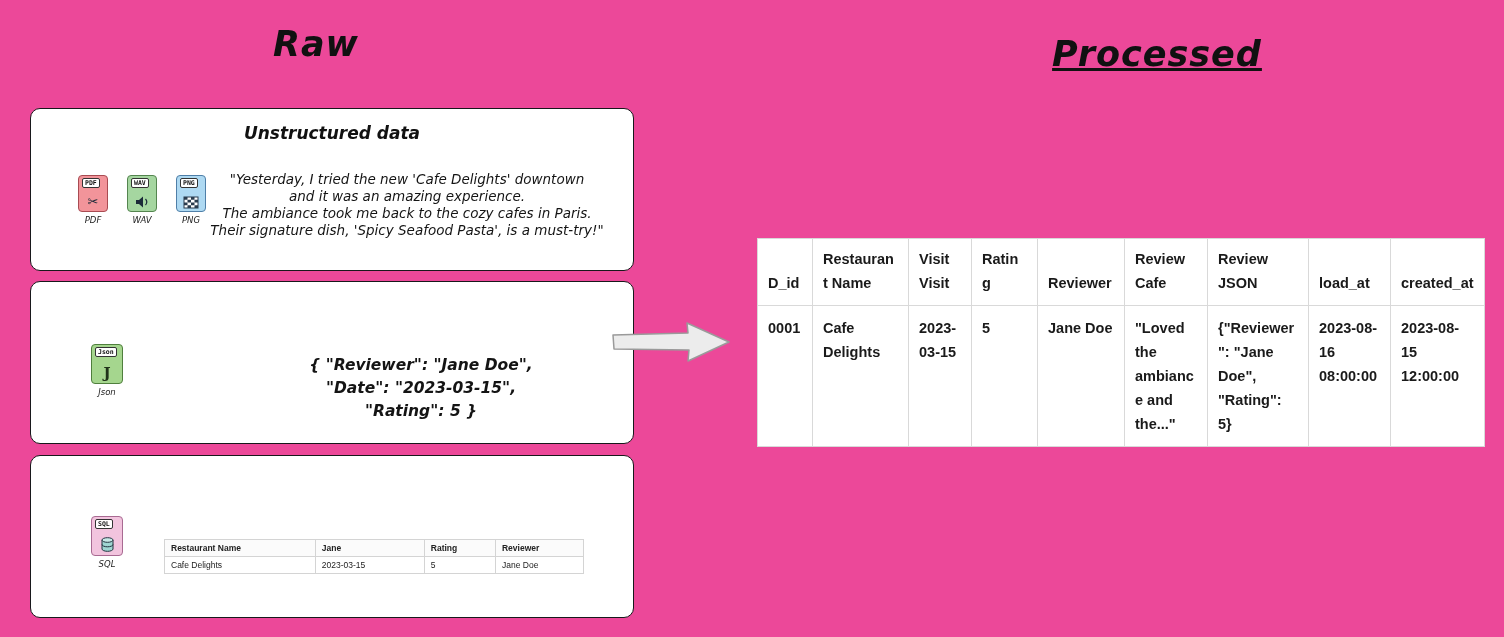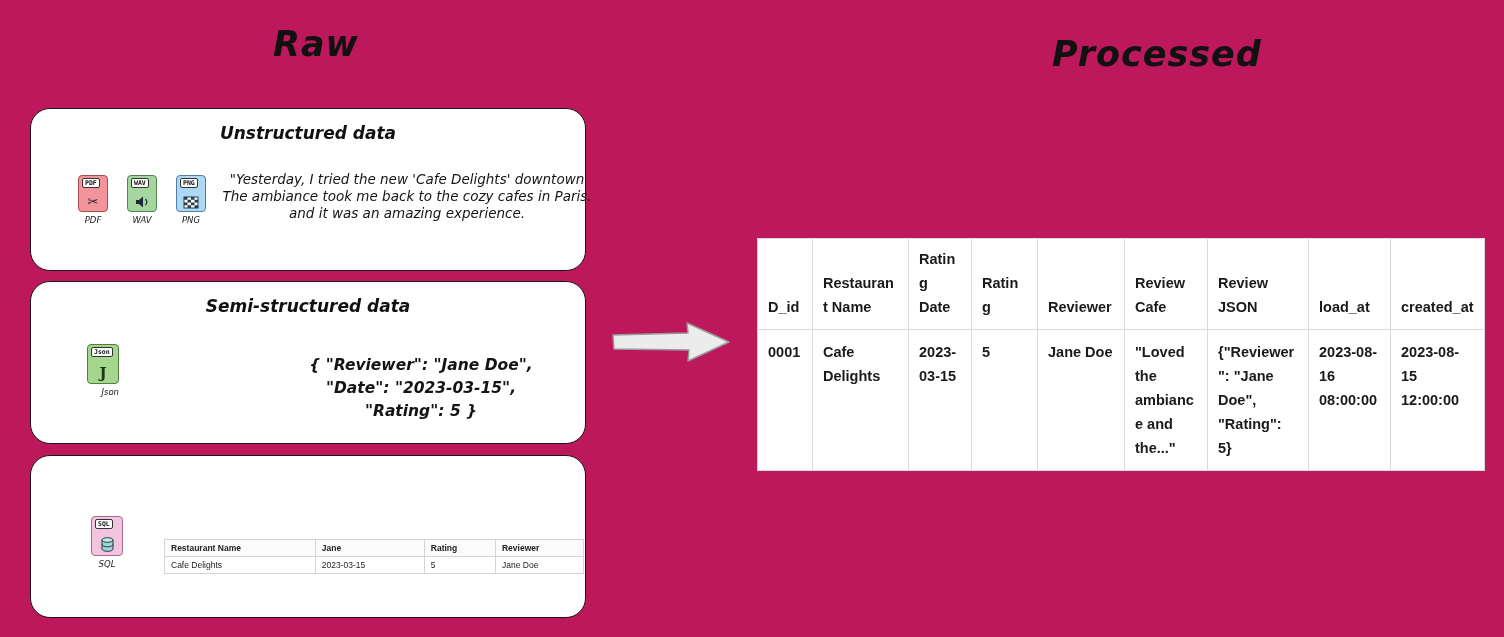--- a/index.html
+++ b/index.html
@@ -1,47 +1,47 @@
 <!DOCTYPE html>
 <html><head>
 <meta charset="utf-8">
 <style>
   * { margin: 0; padding: 0; box-sizing: border-box; }
   html, body { background: #ffffff; }
   .canvas {
     position: relative;
     width: 1504px;
     height: 637px;
-    background: #be185d;
+    background: #ec4899;
     overflow: hidden;
     font-family: "Liberation Sans", sans-serif;
     color: #1a1a1a;
   }
   .hand { font-family: "DejaVu Sans", sans-serif; font-style: italic; }
 
   
   .section-title {
     position: absolute;
     text-align: center;
     font-size: 35px;
     font-weight: 700;
     letter-spacing: 1px;
     color: #111;
   }
   .raw-title { left: 236px; top: 24px; width: 160px; }
-  .processed-title { left: 1007px; top: 34px; width: 300px; }
+  .processed-title { left: 1007px; top: 34px; width: 300px; text-decoration: underline; }
 
   
   .box {
     position: absolute;
     left: 30px;
-    width: 556px;
+    width: 604px;
     height: 163px;
     border: 1.6px solid #18181b;
-    border-radius: 20px;
+    border-radius: 10px;
     background: #ffffff;
   }
   .box-unstructured { top: 108px; }
   .box-semi { top: 281px; }
   .box-structured { top: 455px; }
   .box-title {
     margin-top: 14px;
     text-align: center;
     font-size: 17px;
     font-weight: 700;
@@ -103,21 +103,21 @@
     top: 62px;
     width: 396px;
     text-align: center;
     font-size: 13.5px;
     font-weight: 500;
     line-height: 17px;
     color: #141414;
   }
 
   
-  .json-icon-wrap { position: absolute; left: 52px; top: 62px; align-items: flex-end; }
+  .json-icon-wrap { position: absolute; left: 58px; top: 62px; }
   .json-lines {
     position: absolute;
     left: 240px;
     top: 72px;
     width: 300px;
     text-align: center;
     font-size: 15.5px;
     font-weight: 600;
     line-height: 23px;
     color: #141414;
@@ -232,27 +232,27 @@
               <rect x="11.5" y="9.25" width="3.5" height="2.75" fill="#2a3c4e"></rect>
             </svg>
           </div>
         </div>
         <div class="file-label hand">PNG</div>
       </div>
     </div>
 
     <div class="quote hand">
       <div>"Yesterday, I tried the new 'Cafe Delights' downtown</div>
+      <div>and it was an amazing experience.</div>
       <div>The ambiance took me back to the cozy cafes in Paris.</div>
-      <div>and it was an amazing experience.</div>
+      <div>Their signature dish, 'Spicy Seafood Pasta', is a must-try!"</div>
     </div>
   </div>
 
   <div class="box box-semi">
-    <div class="box-title hand">Semi-structured data</div>
 
     <div class="json-icon-wrap icon-wrap">
       <div class="file-icon json">
         <div class="file-tag">Json</div>
         <div class="file-glyph letter">J</div>
       </div>
       <div class="file-label hand">Json</div>
     </div>
 
     <div class="json-lines hand">
@@ -319,21 +319,21 @@
         <col class="pcol-4">
       <col class="pcol-5">
         <col class="pcol-6">
         <col class="pcol-7">
         <col class="pcol-8">
     </colgroup>
     <thead>
       <tr>
         <th>D_id</th>
         <th>Restaurant Name</th>
-        <th>Rating Date</th>
+        <th>Visit Visit</th>
         <th>Rating</th>
         <th>Reviewer</th>
         <th>Review Cafe</th>
         <th>Review JSON</th>
         <th>load_at</th>
         <th>created_at</th>
       </tr>
     </thead>
     <tbody>
       <tr>

